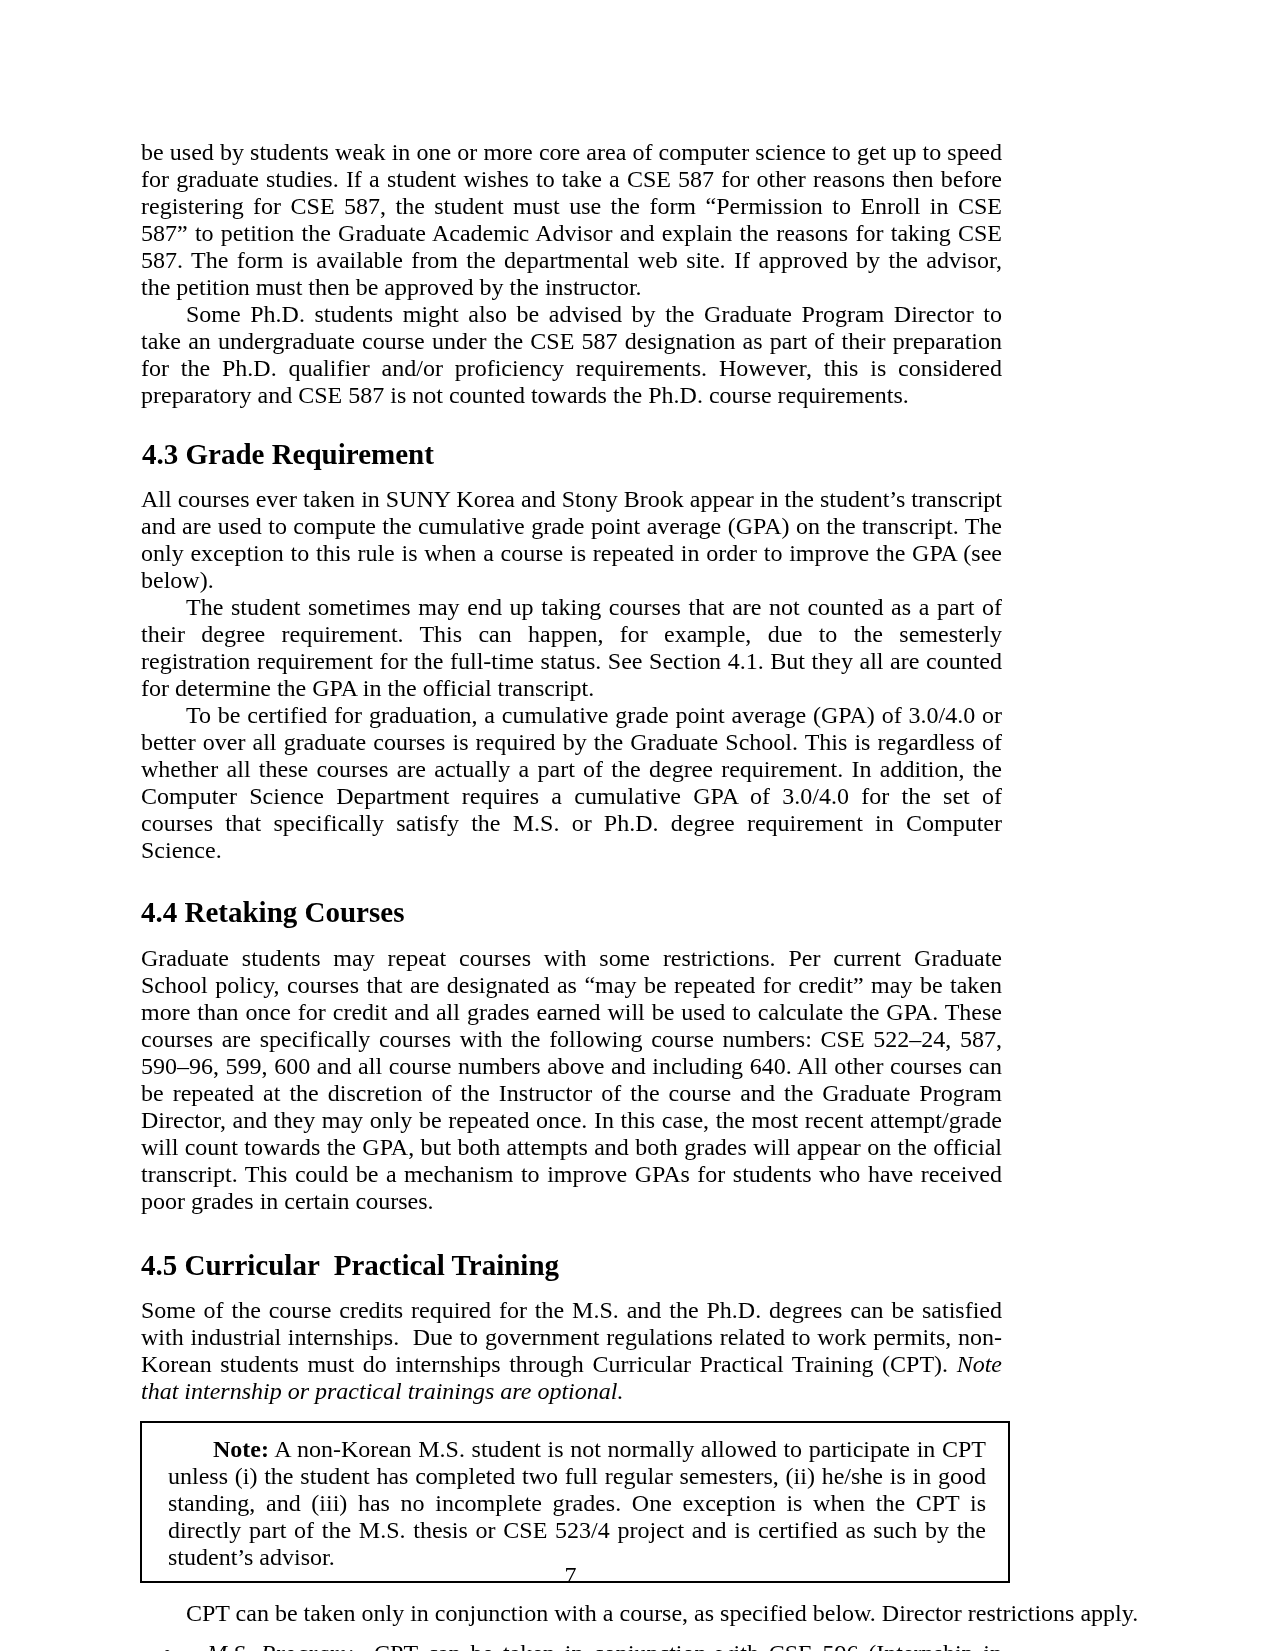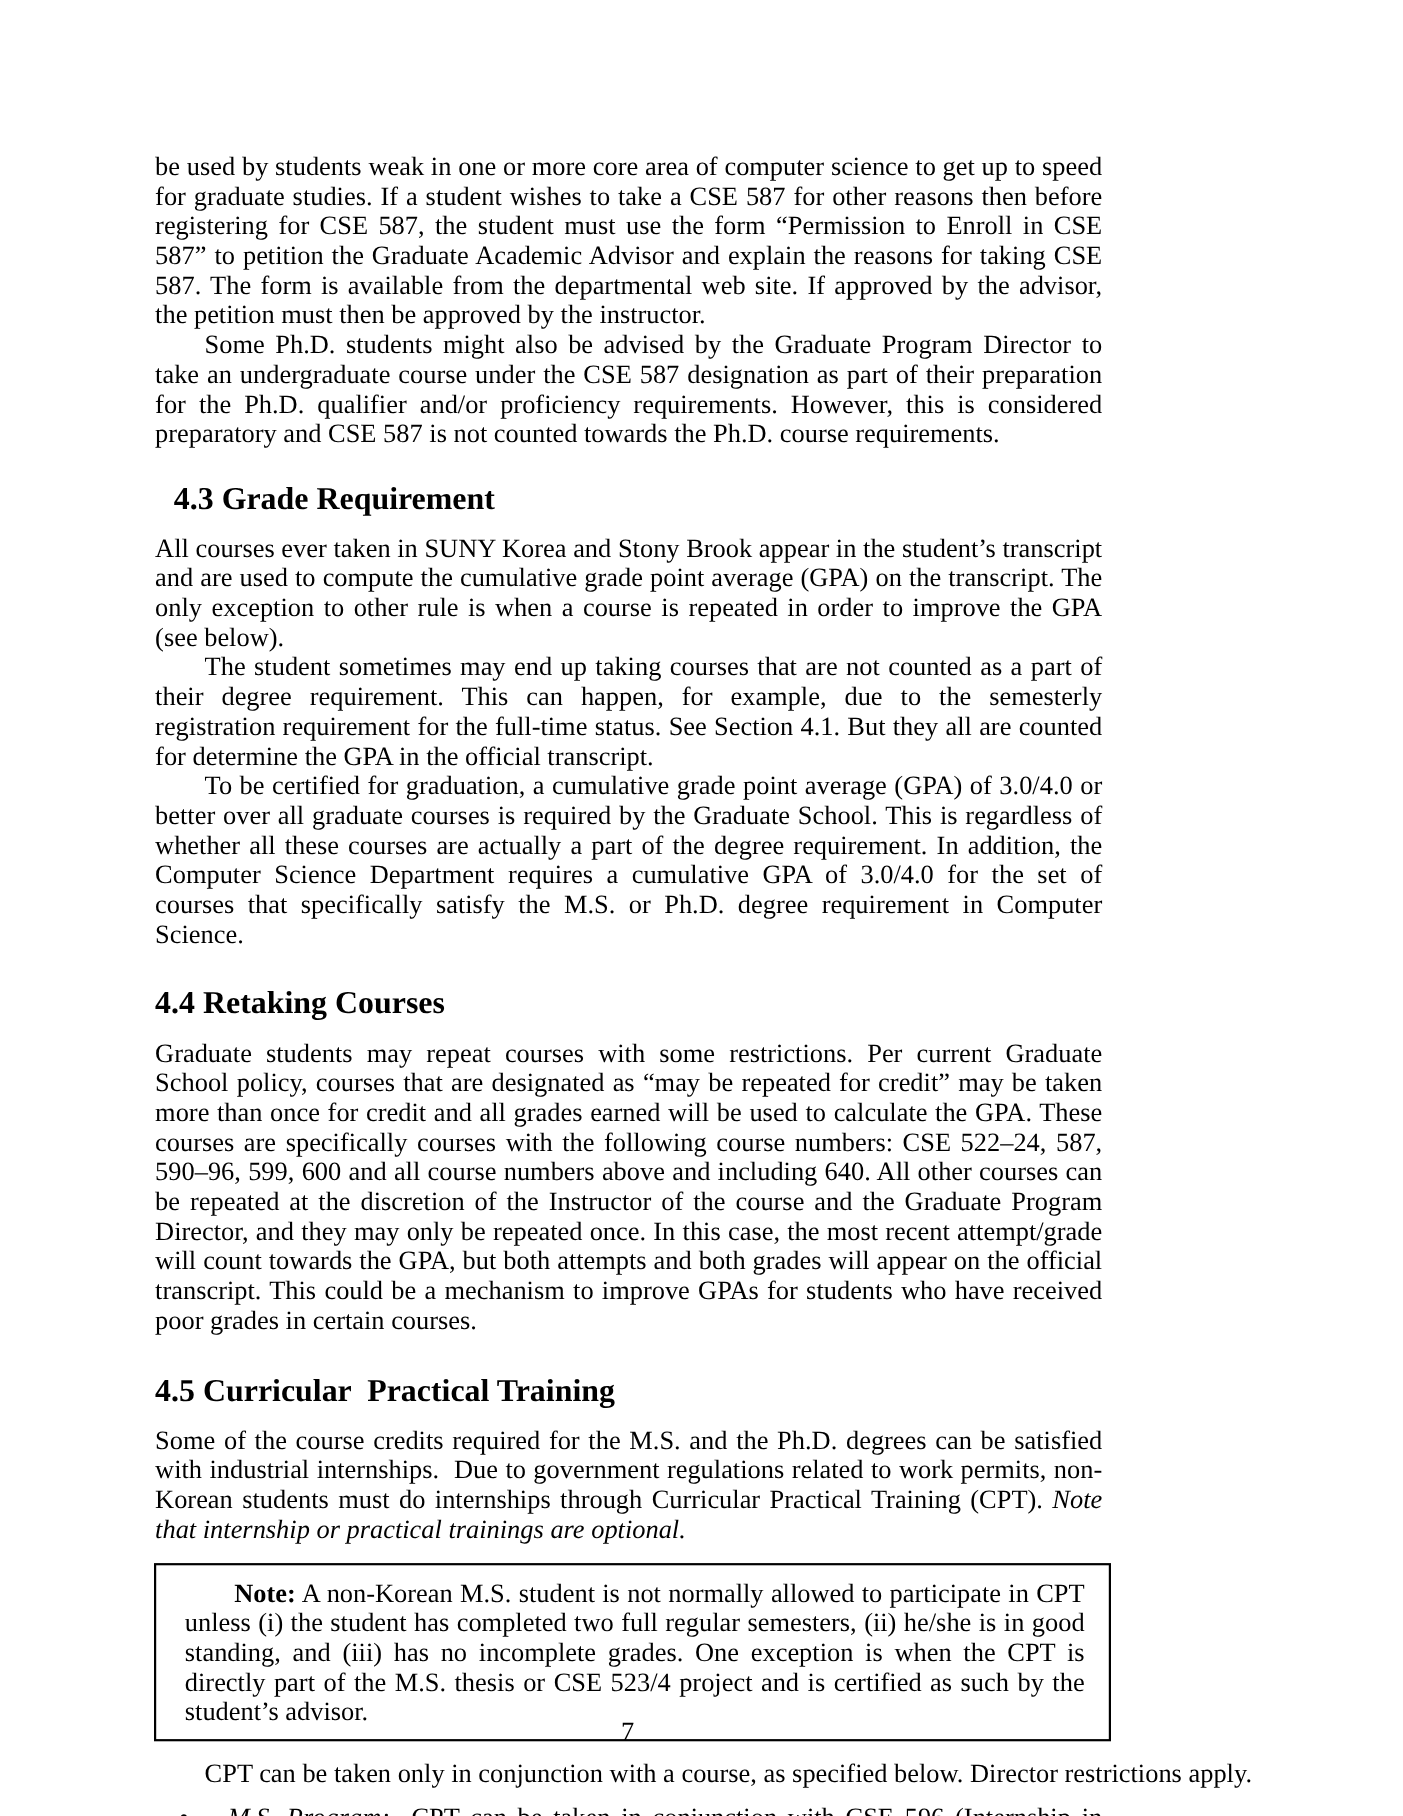--- a/index.html
+++ b/index.html
@@ -20,21 +20,21 @@
     text-align: justify;
   }
   .indent { text-indent: 45px; }
   h2 {
     font-size: 29px;
     line-height: 33px;
     font-weight: bold;
     margin: 0;
     white-space: pre-wrap;
   }
-  h2.h43 { margin: 29px 0 15px 17px; }
+  h2.h43 { margin: 29px 0 15px 1px; }
   h2.h44 { margin: 32px 0 16px 0; font-family: Liberation Serif, serif; }
   h2.h45 { margin: 34px 0 15px 0; }
   .pre { white-space: pre-wrap; }
   .notebox {
     margin-top: 16px;
     margin-left: -1px;
     margin-right: -8px;
     border: 2px solid #000000;
     padding: 13px 22px 10px 26px;
   }
@@ -65,21 +65,21 @@
 </head>
 <body>
 
 <div class="page">
   <div class="content">
 
     <p class="body">be used by students weak in one or more core area of computer science to get up to speed for graduate studies. If a student wishes to take a CSE 587 for other reasons then before registering for CSE 587, the student must use the form “Permission to Enroll in CSE 587” to petition the Graduate Academic Advisor and explain the reasons for taking CSE 587. The form is available from the departmental web site. If approved by the advisor, the petition must then be approved by the instructor.</p>
     <p class="body indent">Some Ph.D. students might also be advised by the Graduate Program Director to take an undergraduate course under the CSE 587 designation as part of their preparation for the Ph.D. qualifier and/or proficiency requirements. However, this is considered preparatory and CSE 587 is not counted towards the Ph.D. course requirements.</p>
 
     <h2 class="h43">4.3 Grade Requirement</h2>
-    <p class="body">All courses ever taken in SUNY Korea and Stony Brook appear in the student’s transcript and are used to compute the cumulative grade point average (GPA) on the transcript. The only exception to other rule is when a course is repeated in order to improve the GPA (see below).</p>
+    <p class="body">All courses ever taken in SUNY Korea and Stony Brook appear in the student’s transcript and are used to compute the cumulative grade point average (GPA) on the transcript. The only exception to this rule is when a course is repeated in order to improve the GPA (see below).</p>
     <p class="body indent">The student sometimes may end up taking courses that are not counted as a part of their degree requirement. This can happen, for example, due to the semesterly registration requirement for the full-time status. See Section 4.1. But they all are counted for determine the GPA in the official transcript.</p>
     <p class="body indent">To be certified for graduation, a cumulative grade point average (GPA) of 3.0/4.0 or better over all graduate courses is required by the Graduate School. This is regardless of whether all these courses are actually a part of the degree requirement. In addition, the Computer Science Department requires a cumulative GPA of 3.0/4.0 for the set of courses that specifically satisfy the M.S. or Ph.D. degree requirement in Computer Science.</p>
 
     <h2 class="h44">4.4 Retaking Courses</h2>
     <p class="body">Graduate students may repeat courses with some restrictions. Per current Graduate School policy, courses that are designated as “may be repeated for credit” may be taken more than once for credit and all grades earned will be used to calculate the GPA. These courses are specifically courses with the following course numbers: CSE 522–24, 587, 590–96, 599, 600 and all course numbers above and including 640. All other courses can be repeated at the discretion of the Instructor of the course and the Graduate Program Director, and they may only be repeated once. In this case, the most recent attempt/grade will count towards the GPA, but both attempts and both grades will appear on the official transcript. This could be a mechanism to improve GPAs for students who have received poor grades in certain courses.</p>
 
     <h2 class="h45">4.5 Curricular  Practical Training</h2>
     <p class="body"><span class="pre">Some of the course credits required for the M.S. and the Ph.D. degrees can be satisfied with industrial internships.  Due to government regulations related to work permits, non-Korean students must do internships through Curricular Practical Training (CPT). </span><i>Note that internship or practical trainings are optional.</i></p>
 
     <div class="notebox">

